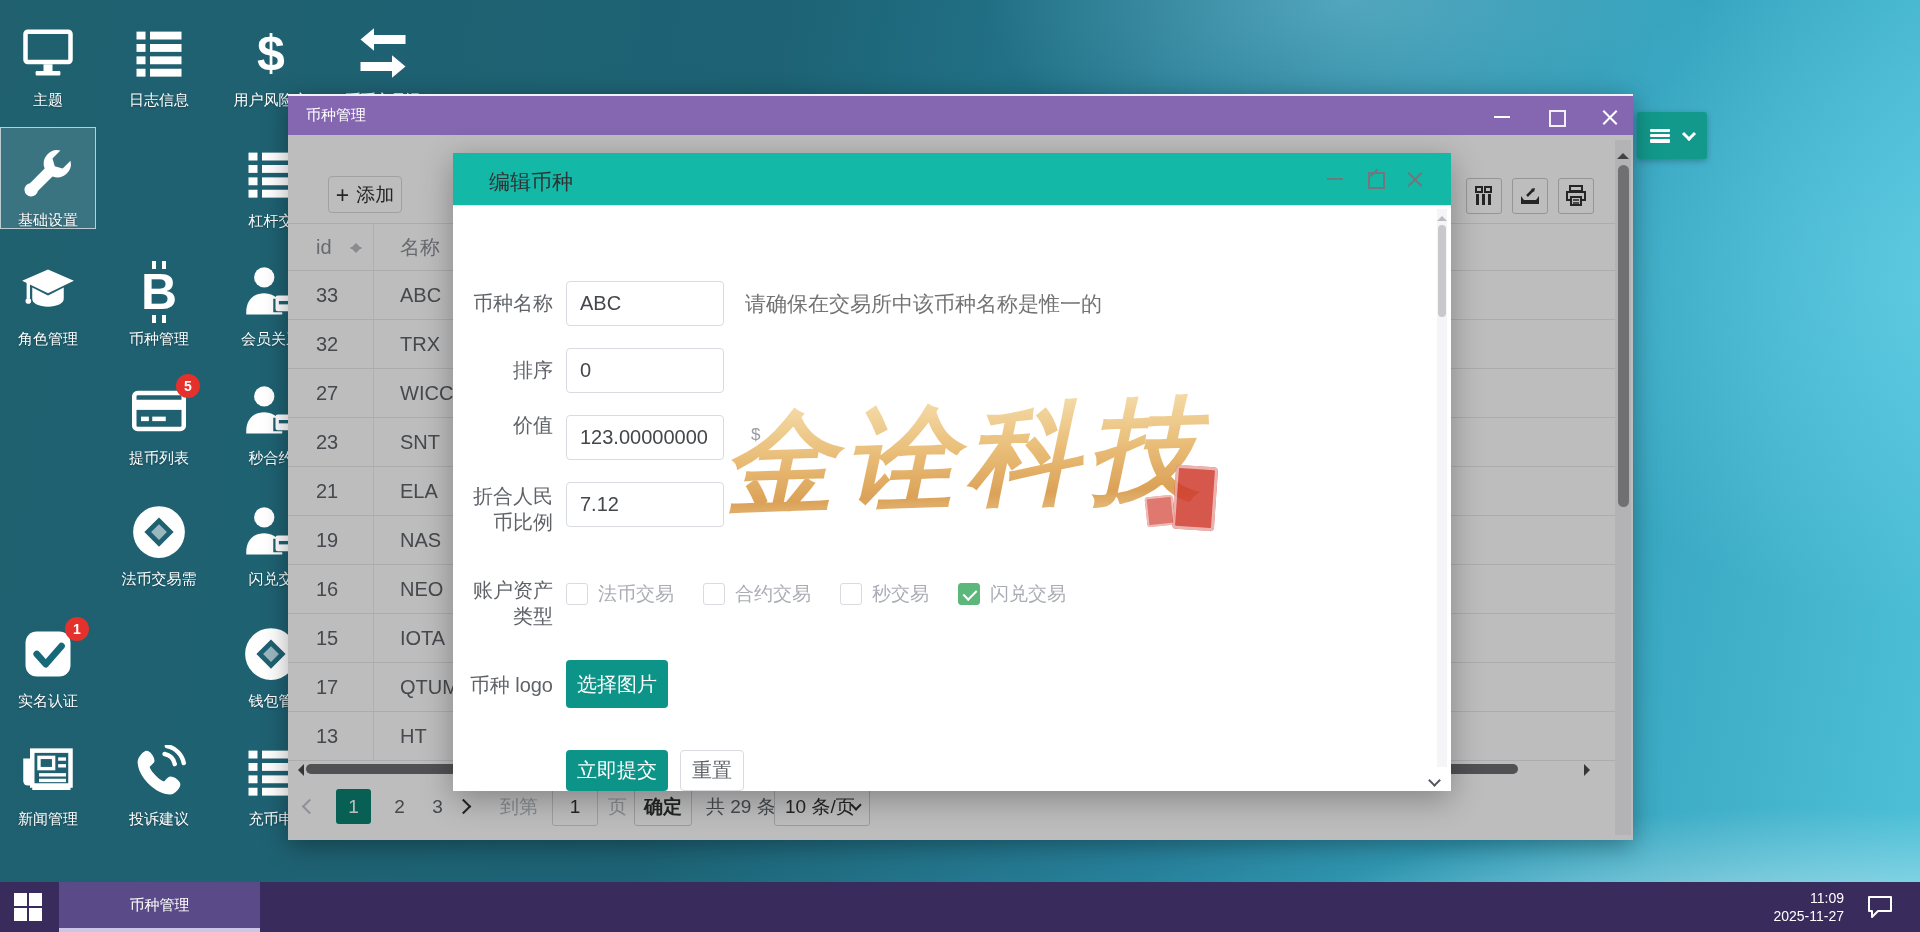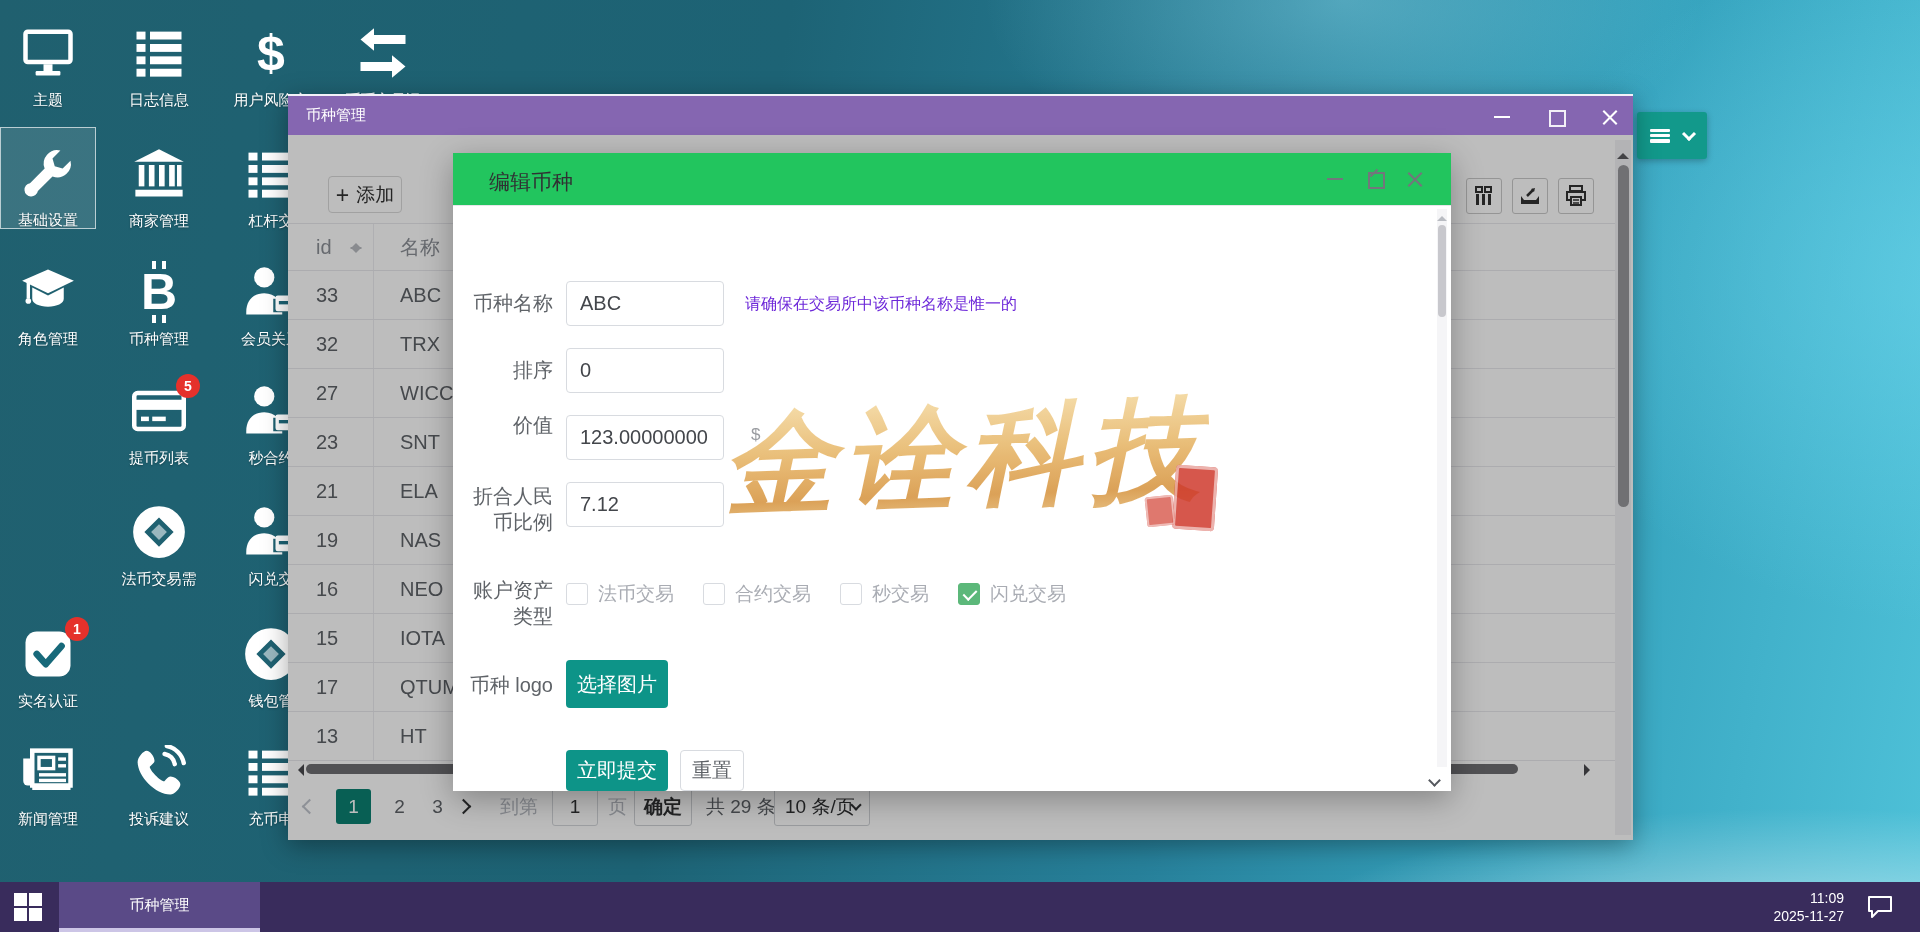--- a/index.html
+++ b/index.html
@@ -110,40 +110,40 @@
   .vscroll-track { position:absolute; right:2px; top:5px; bottom:5px; width:16px; background:#f2f2f4; }
   .vscroll-up { position:absolute; right:4px; top:12px; border:6px solid transparent; border-bottom-color:#5a5a5e; }
   .vscroll-thumb { position:absolute; right:4px; top:30px; width:11px; height:342px; background:#98989c; border-radius:6px; }
 
   .win-overlay { position:absolute; left:0; top:41px; right:0; bottom:0; background:rgba(0,0,0,.26); z-index:5; }
 
   
   .modal { position:absolute; left:453px; top:153px; width:998px; height:638px; background:#fff; z-index:20;
     box-shadow:0 8px 30px rgba(0,0,0,.30); }
   .modal-header { position:absolute; left:0; top:0; right:0; height:53px; border-bottom:1px solid #e6e6e9;
-    background:#22c55e; }
+    background:#14b8a6; }
   .modal-title { position:absolute; left:36px; top:15px; font-size:21px; color:#303133; }
   .m-ctrls { position:absolute; right:26px; top:16px; display:flex; gap:20px; align-items:center; }
   .mc { width:20px; height:20px; position:relative; }
   .mc-min::after { content:""; position:absolute; left:2px; right:2px; top:9px; height:2px; background:#73767c; }
   .mc-exp::after { content:""; position:absolute; left:3px; top:3px; width:13px; height:13px; border:2px solid #73767c; }
   .mc-exp::before { content:""; position:absolute; left:8px; top:-1px; width:2px; height:10px; background:#73767c; transform:rotate(45deg); }
   .mc-x::before,.mc-x::after { content:""; position:absolute; left:9px; top:1px; width:2px; height:19px; background:#73767c; }
   .mc-x::before { transform:rotate(45deg); } .mc-x::after { transform:rotate(-45deg); }
 
   .tabbar { position:absolute; left:24px; right:30px; top:62px; height:55px; border-bottom:1px solid #dcdfe6;
     display:flex; font-size:20px; color:#303133; }
   .tab { height:55px; line-height:55px; padding:0 31px; position:relative; }
   .tab.active { background:#fff; border:1px solid #dcdfe6; border-bottom:1px solid #fff; margin-bottom:-1px;
     padding:0 35px; }
 
   .frm-label { position:absolute; width:96px; text-align:right; font-size:20px; color:#5f6368; line-height:26px; }
   .frm-input { position:absolute; left:113px; width:158px; height:45px; border:1px solid #d8dbe0;
     border-radius:4px; background:#fff; font-size:20px; color:#43464b; line-height:43px; padding-left:13px; }
-  .frm-hint { position:absolute; left:292px; font-size:16px; color:#6d28d9; line-height:45px; }
+  .frm-hint { position:absolute; left:292px; font-size:21px; color:#737373; line-height:45px; }
   .frm-suffix { position:absolute; left:298px; font-size:17px; color:#9a9ca1; }
 
   .cbrow { position:absolute; left:113px; top:428px; display:flex; align-items:center; }
   .cb { display:flex; align-items:center; margin-right:29px; }
   .cb-box { width:22px; height:22px; border:1px solid #d8dbe0; border-radius:3px; background:#fff; position:relative; }
   .cb.checked .cb-box { background:#5cb87a; border-color:#5cb87a; }
   .cb.checked .cb-box::after { content:""; position:absolute; left:7px; top:3px; width:6px; height:11px;
     border-right:2px solid #fff; border-bottom:2px solid #fff; transform:rotate(45deg); }
   .cb-label { margin-left:10px; font-size:19px; color:#a9acb3; }
 
@@ -343,28 +343,20 @@
     <span class="di-label">新闻管理</span>
   </div>
 
   <div class="di" style="left:111px;top:6px">
     <span class="glyph">
         <svg viewBox="0 0 48 48">
           <use href="#sym-list"></use>
         </svg>
       </span>
     <span class="di-label">日志信息</span>
-  </div>
-  <div class="di" style="left:111px;top:127px">
-    <span class="glyph">
-        <svg viewBox="0 0 48 48">
-          <use href="#sym-bank"></use>
-        </svg>
-      </span>
-    <span class="di-label">商家管理</span>
   </div>
   <div class="di" style="left:111px;top:245px">
     <span class="glyph glyph-text tchar-b">
       <i class="bit-bar bb1"></i>
         <i class="bit-bar bb2"></i>
         <i class="bit-bar bb3"></i>
         <i class="bit-bar bb4"></i>
     </span>
     <span class="di-label">币种管理</span>
   </div>

